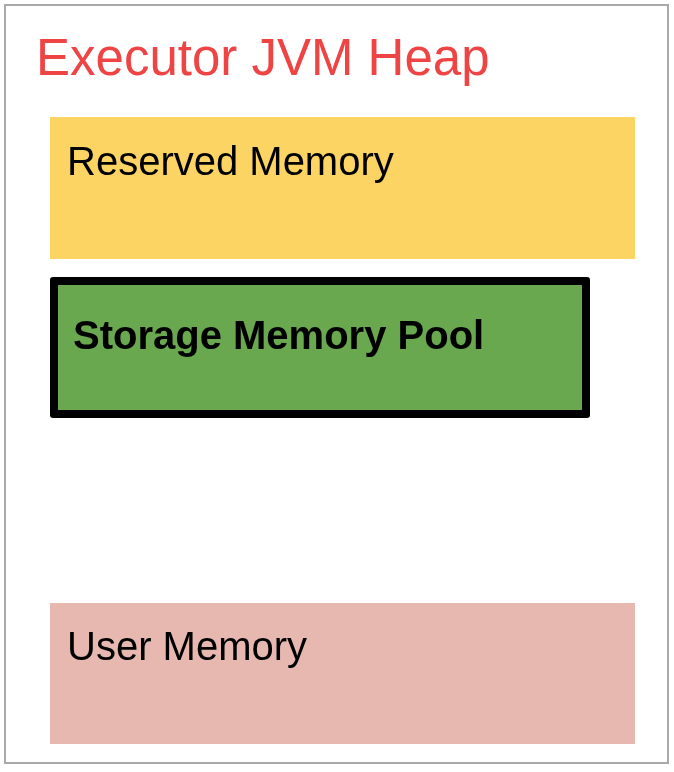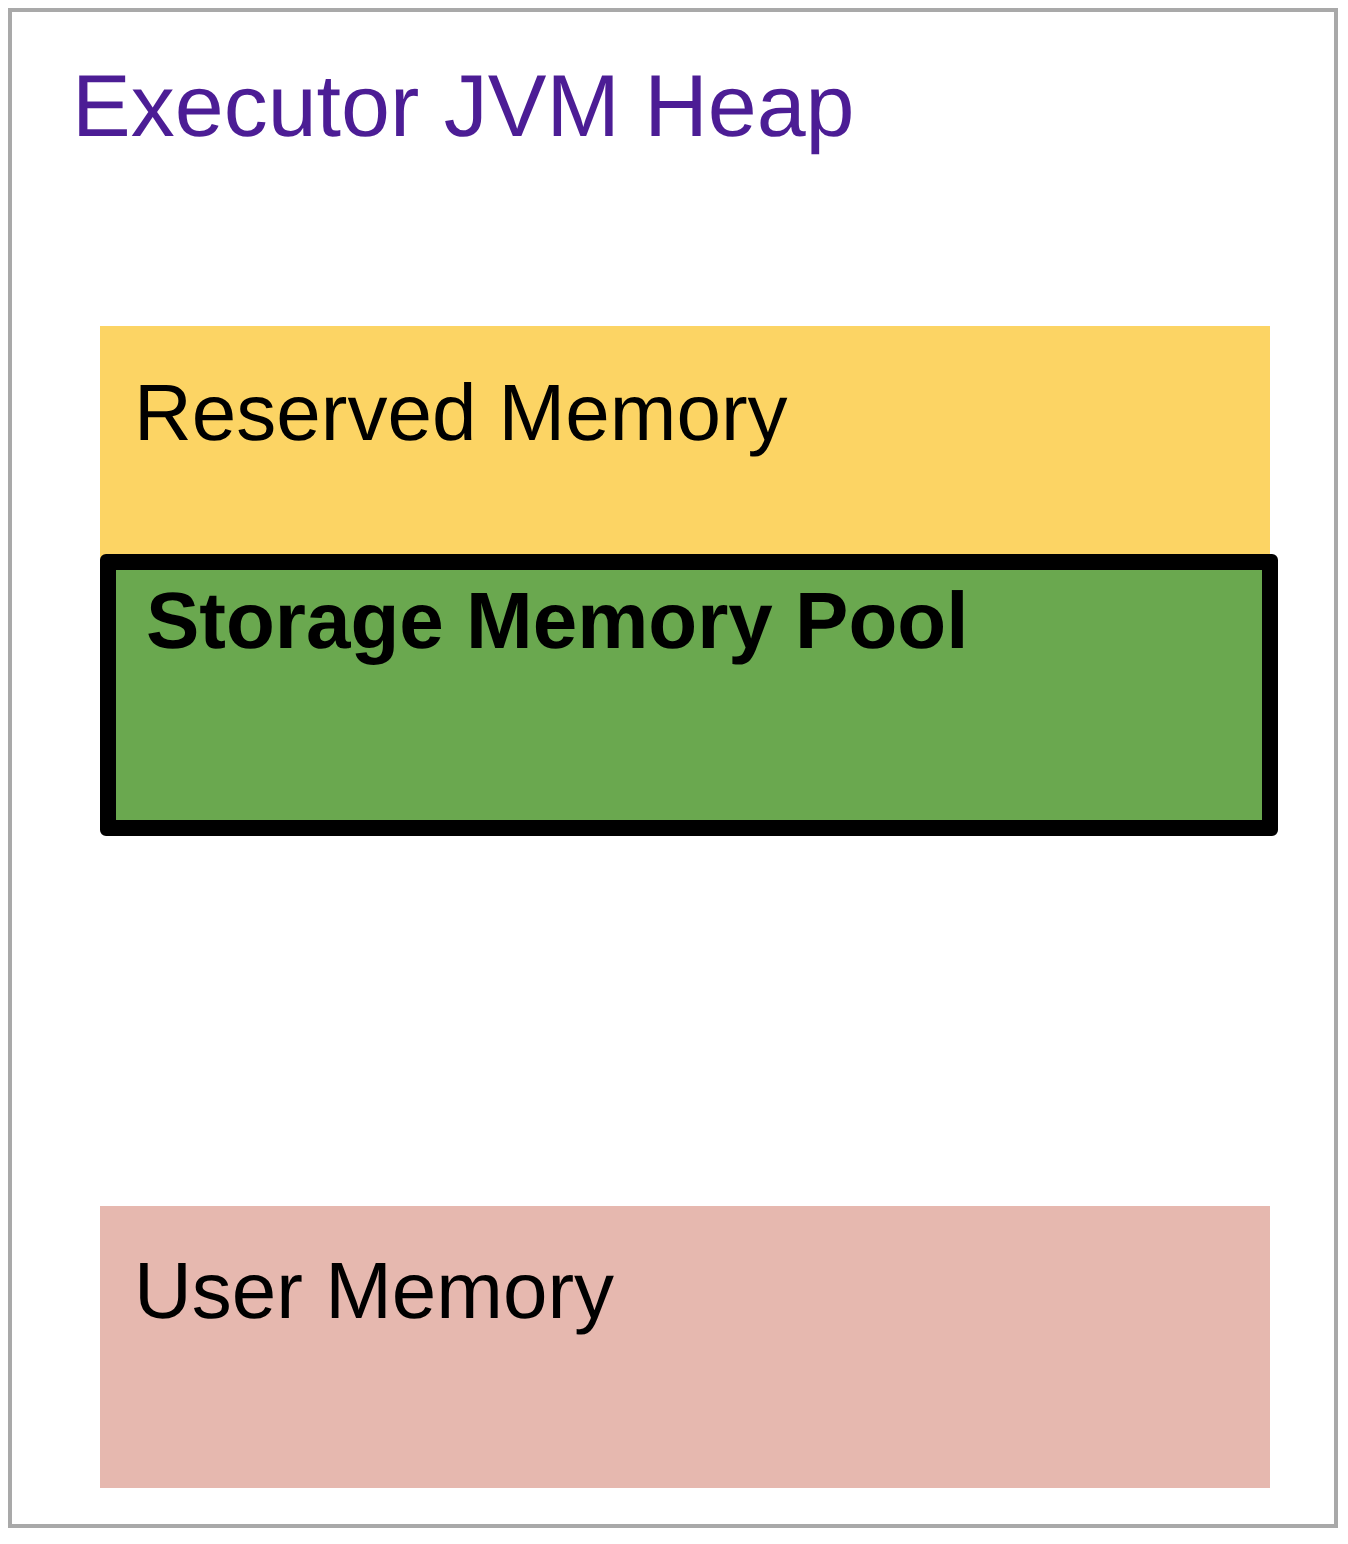--- a/index.html
+++ b/index.html
@@ -22,51 +22,50 @@
     width: 665px;
     height: 760px;
     border: 2px solid #a9a9a9;
     box-sizing: border-box;
     background: #ffffff;
   }
   .diagram-title {
     position: absolute;
     left: 30px;
     top: 26px;
-    font-size: 44px;
+    font-size: 51px;
     line-height: 1;
-    color: #4c1d95;
+    color: #ef4444;
     white-space: nowrap;
   }
   .block {
     position: absolute;
     left: 44px;
     box-sizing: border-box;
   }
   .block .label {
     display: block;
     font-size: 40px;
     line-height: 1;
     color: #000000;
     white-space: nowrap;
   }
   .block-reserved {
     top: 111px;
     width: 585px;
     height: 142px;
     padding: 24px 0 0 17px;
-    margin-top: 46px;
   }
   .block-storage {
     top: 271px;
-    width: 589px;
+    width: 540px;
     height: 141px;
     border: 8px solid #000000;
     border-radius: 3px;
-    padding: 6px 0 0 15px;
+    padding: 30px 0 0 15px;
   }
   .block-storage .label {
     font-weight: 700;
   }
   .block-executor {
     top: 435px;
     width: 586px;
     height: 133px;
     padding: 26px 0 0 17px;
   }

